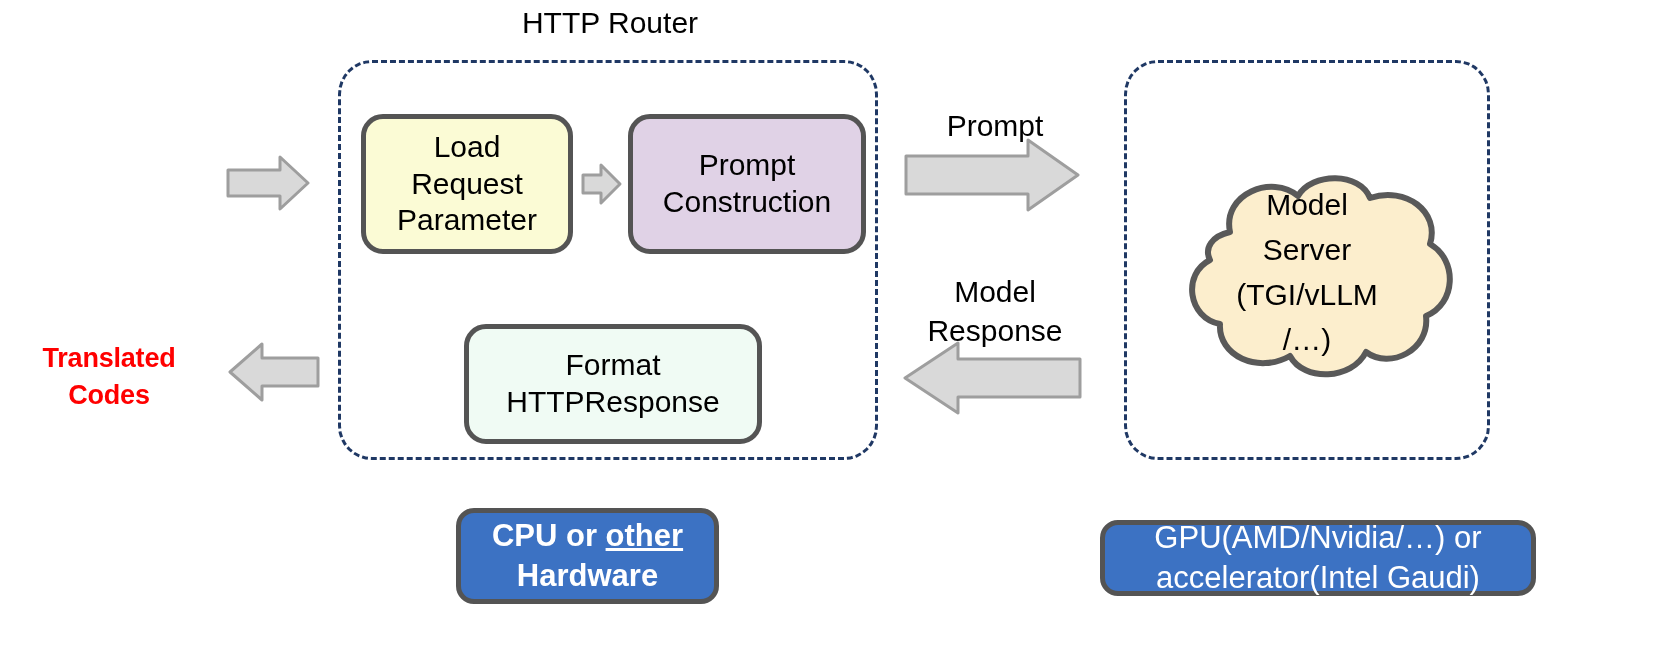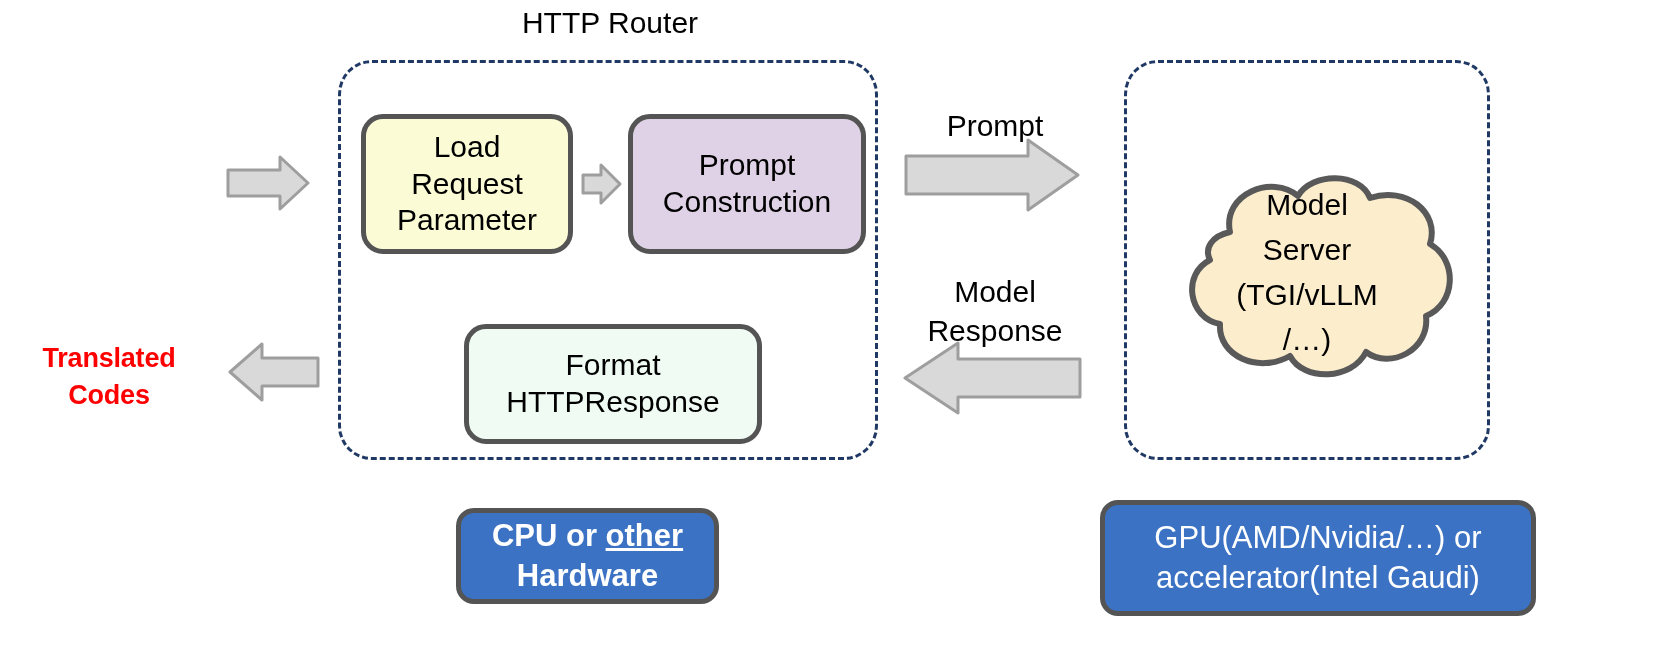--- a/index.html
+++ b/index.html
@@ -150,21 +150,21 @@
   <div class="arrow-label" style="left:900px; top:106px; width:190px;">Prompt</div>
 
   <div class="arrow-label" style="left:900px; top:272px; width:190px;">Model
 Response</div>
 
   <div class="hw-box" style="left:456px; top:508px; width:263px; height:96px; background:#3c72c3;font-weight:bold;">
     <span style="white-space:pre-line;"><span>CPU or </span><span class="u">other</span><span>
 Hardware</span></span>
   </div>
 
-  <div class="hw-box" style="left:1100px; top:500px; width:436px; height:116px; background:#3c72c3;
+  <div class="hw-box" style="left:1100px; top:520px; width:436px; height:76px; background:#3c72c3;
               white-space:pre-line;">GPU(AMD/Nvidia/…) or
 accelerator(Intel Gaudi)</div>
 
   <svg class="svg-layer" viewBox="0 0 1670 672">
 
     <g>
       <path d="M 228,170 L 280,170 L 280,157 L 308,183 L 280,209 L 280,196 L 228,196 Z" fill="#d9d9d9" stroke="#9e9e9e" stroke-width="3" stroke-linejoin="round"></path>
     </g>
 
     <g>

